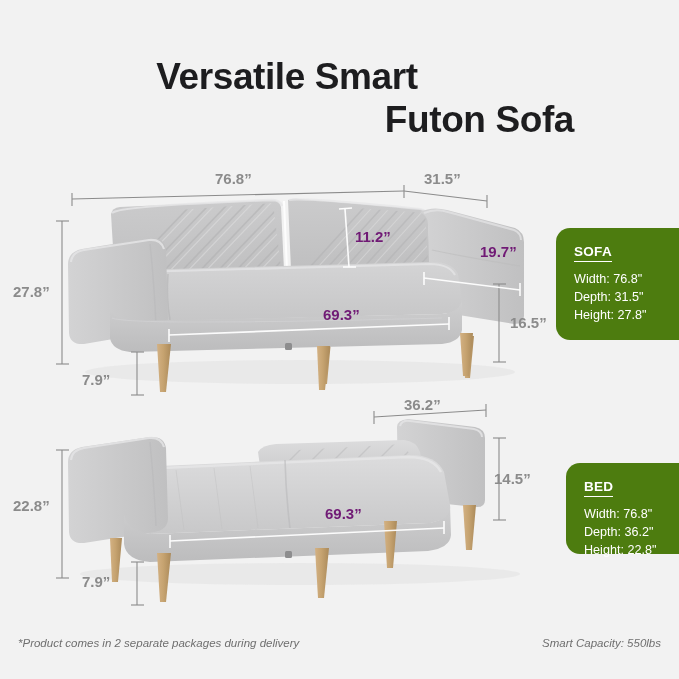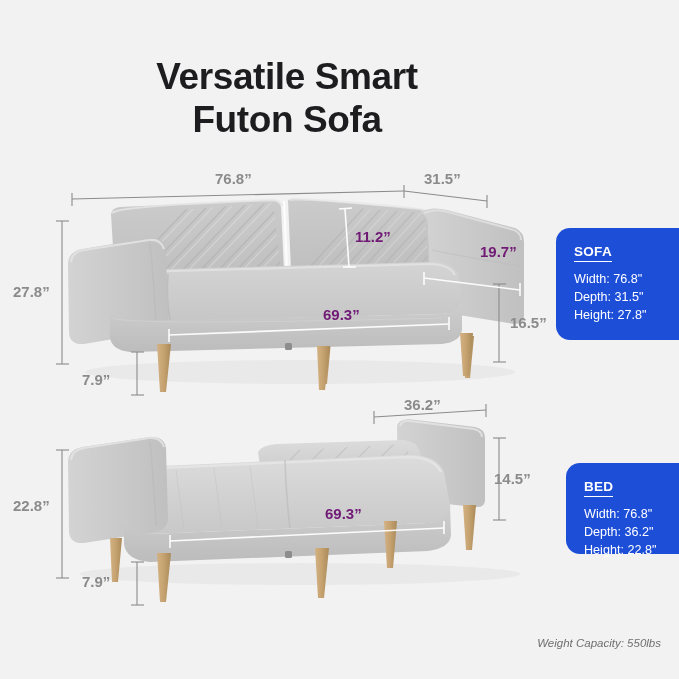--- a/index.html
+++ b/index.html
@@ -16,26 +16,26 @@
   .title{
     position:absolute;left:0;top:56px;width:574px;
     text-align:center;
     color:#1d1d1f;
     font-size:37px;
     font-weight:700;
     line-height:1.16;
     letter-spacing:-0.4px;
   }
   .title .l1{display:block;}
-  .title .l2{display:block;}
+  .title .l2{display:block;text-align:right;}
 
   
   .info-card{
     position:absolute;
-    background:#1d4ed8;
+    background:#4d7c0f;
     border-top-left-radius:14px;
     border-bottom-left-radius:14px;
     color:#ffffff;
     padding:14px 16px 16px 18px;
     box-sizing:border-box;
   }
   .card-sofa{left:556px;top:228px;width:123px;height:112px;}
   .card-bed{left:566px;top:463px;width:123px;height:91px;}
   .card-head{
     font-size:13.5px;font-weight:700;letter-spacing:.3px;
@@ -371,15 +371,16 @@
     <div class="card-line">Height: 27.8"</div>
   </div>
 
   <div class="info-card card-bed">
     <div class="card-head">BED</div>
     <div class="card-line">Width: 76.8"</div>
     <div class="card-line">Depth: 36.2"</div>
     <div class="card-line">Height: 22.8"</div>
   </div>
 
-  <div class="footer-cap">Weight Capacity: 550lbs</div>
+  <div class="footer-note">*Product comes in 2 separate packages during delivery</div>
+  <div class="footer-cap">Smart Capacity: 550lbs</div>
 
 </div>
 
 </body></html>

